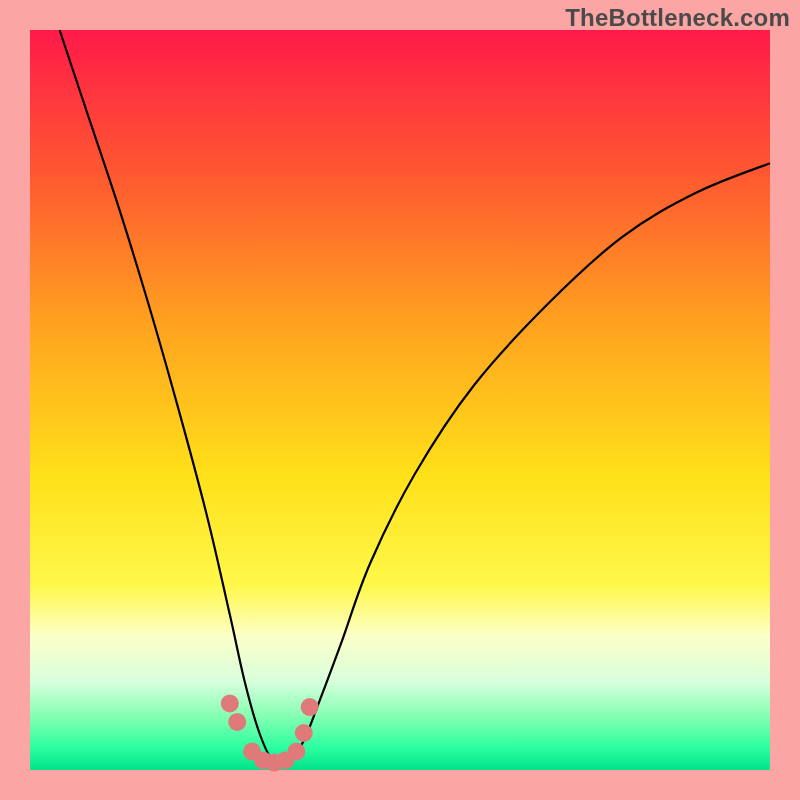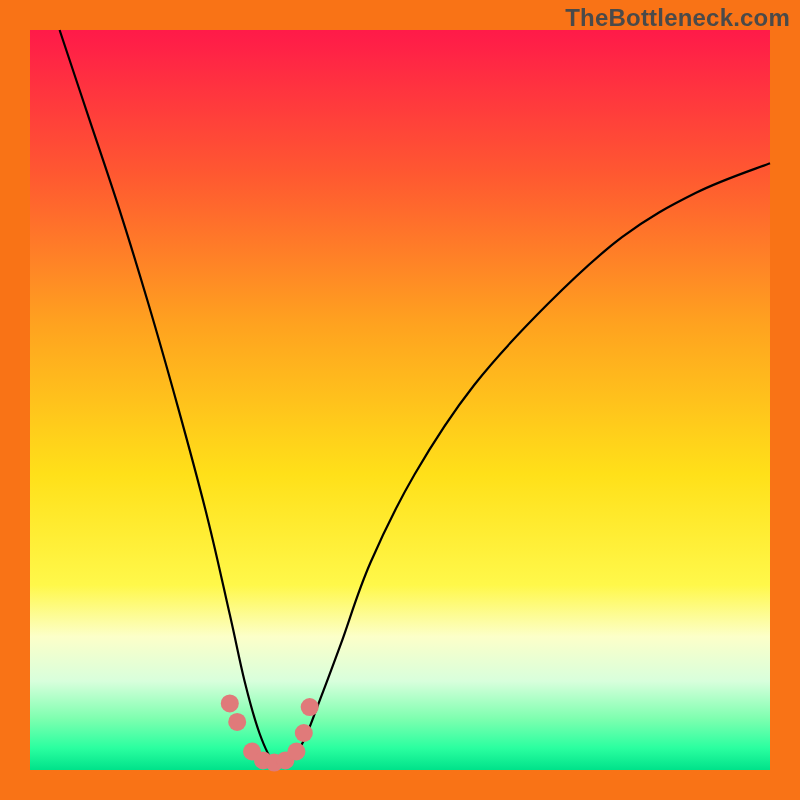--- a/index.html
+++ b/index.html
@@ -10,21 +10,21 @@
     overflow: hidden;
     background: #000;
     font-family: Arial, Helvetica, sans-serif;
   }
   .frame {
     position: absolute;
     left: 0;
     top: 0;
     width: 800px;
     height: 800px;
-    background: #f97316;
+    background: #fca5a5;
   }
   .plot {
     position: absolute;
     left: 30px;
     top: 30px;
     width: 740px;
     height: 740px;
     
   }
   .watermark {

